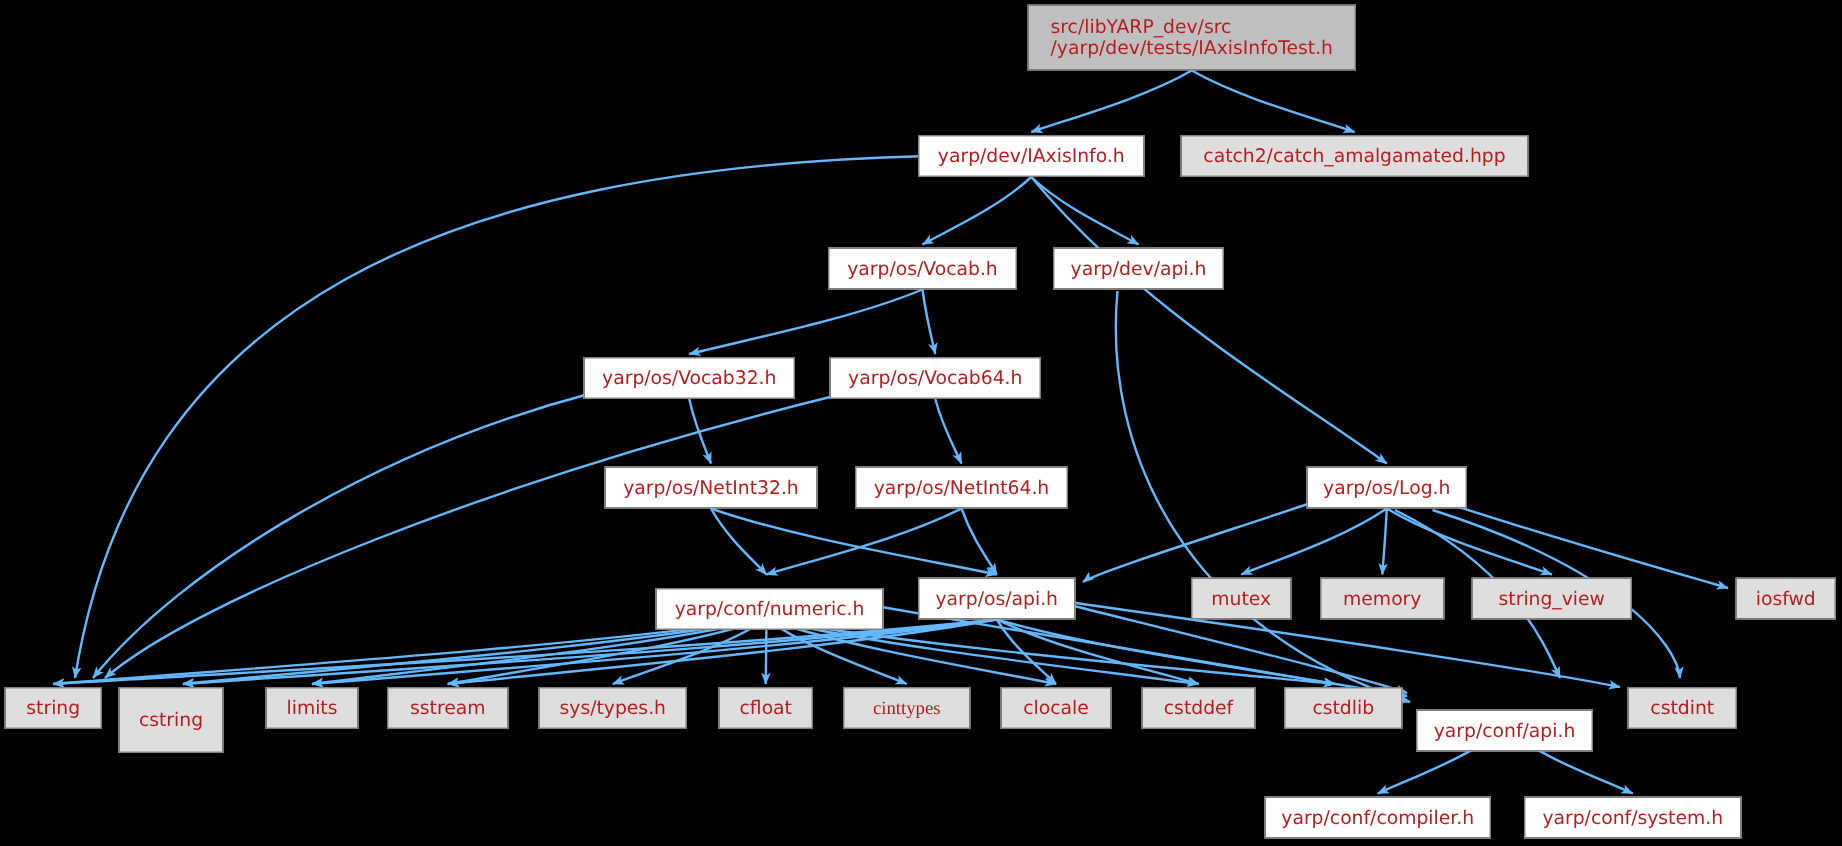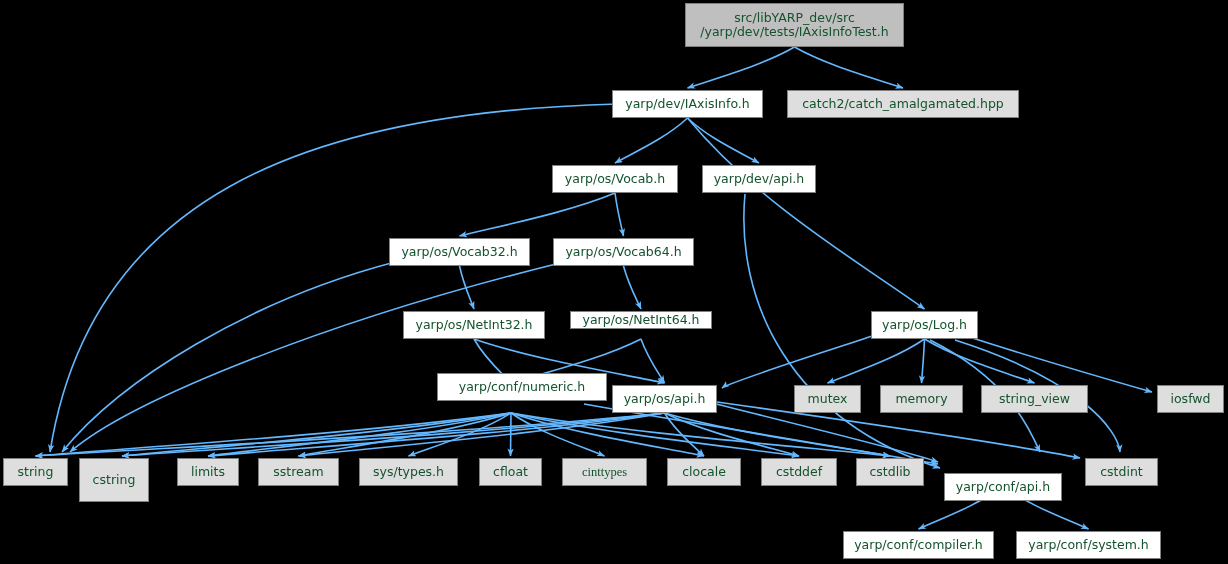--- a/index.html
+++ b/index.html
@@ -1,21 +1,21 @@
 <!DOCTYPE html>
 <html><head>
 <meta charset="utf-8">
 <style>
   html,body{margin:0;padding:0;background:#000;}
   #root{position:relative;width:1228px;height:564px;background:#000;overflow:hidden;
         font-family:"DejaVu Sans","Liberation Sans",sans-serif;}
   svg.edges{position:absolute;left:0;top:0;width:1228px;height:564px;}
   .node{position:absolute;box-sizing:border-box;display:flex;align-items:center;
-        justify-content:center;text-align:center;line-height:1.15;
-        font-size:12.5px;color:#14532d;white-space:pre;}
+        justify-content:center;line-height:1.15;
+        font-size:12.5px;color:#b91c1c;white-space:pre;}
   .node.header{background:#ffffff;border:1px solid #808080;}
   .node.system{background:#dedede;border:1px solid #808080;}
   .node.root{background:#bfbfbf;border:1px solid #808080;}
 </style>
 </head>
 <body>
 
 <div id="root">
   <svg class="edges" viewBox="0 0 1228 564">
     <defs>
@@ -75,36 +75,36 @@
   <div id="node-layer">
       <div class="node root" style="left: 685px; top: 3px; width: 219px; height: 44px;">src/libYARP_dev/src
 /yarp/dev/tests/IAxisInfoTest.h</div>
       <div class="node header" style="left: 612px; top: 90px; width: 151px; height: 28px;">yarp/dev/IAxisInfo.h</div>
       <div class="node system" style="left: 787px; top: 90px; width: 232px; height: 28px;">catch2/catch_amalgamated.hpp</div>
       <div class="node header" style="left: 552px; top: 165px; width: 126px; height: 28px;">yarp/os/Vocab.h</div>
       <div class="node header" style="left: 702px; top: 165px; width: 114px; height: 28px;">yarp/dev/api.h</div>
       <div class="node header" style="left: 389px; top: 238px; width: 141px; height: 28px;">yarp/os/Vocab32.h</div>
       <div class="node header" style="left: 553px; top: 238px; width: 141px; height: 28px;">yarp/os/Vocab64.h</div>
       <div class="node header" style="left: 403px; top: 311px; width: 142px; height: 28px;">yarp/os/NetInt32.h</div>
-      <div class="node header" style="left: 570px; top: 311px; width: 142px; height: 18px;">yarp/os/NetInt64.h</div>
+      <div class="node header" style="left: 570px; top: 311px; width: 142px; height: 28px;">yarp/os/NetInt64.h</div>
       <div class="node header" style="left: 871px; top: 311px; width: 107px; height: 28px;">yarp/os/Log.h</div>
-      <div class="node header" style="left: 437px; top: 373px; width: 170px; height: 28px;">yarp/conf/numeric.h</div>
+      <div class="node header" style="left: 437px; top: 392px; width: 152px; height: 28px;">yarp/conf/numeric.h</div>
       <div class="node header" style="left: 612px; top: 385px; width: 105px; height: 28px;">yarp/os/api.h</div>
       <div class="node system" style="left: 794px; top: 385px; width: 67px; height: 28px;">mutex</div>
       <div class="node system" style="left: 880px; top: 385px; width: 83px; height: 28px;">memory</div>
       <div class="node system" style="left: 981px; top: 385px; width: 107px; height: 28px;">string_view</div>
       <div class="node system" style="left: 1157px; top: 385px; width: 67px; height: 28px;">iosfwd</div>
       <div class="node system" style="left: 3px; top: 458px; width: 65px; height: 28px;">string</div>
       <div class="node system" style="left: 79px; top: 458px; width: 70px; height: 44px;">cstring</div>
       <div class="node system" style="left: 177px; top: 458px; width: 62px; height: 28px;">limits</div>
       <div class="node system" style="left: 258px; top: 458px; width: 81px; height: 28px;">sstream</div>
       <div class="node system" style="left: 359px; top: 458px; width: 99px; height: 28px;">sys/types.h</div>
       <div class="node system" style="left: 479px; top: 458px; width: 63px; height: 28px;">cfloat</div>
       <div class="node system" style="left: 562px; top: 458px; width: 85px; height: 28px; font-family: Liberation Serif, serif;">cinttypes</div>
       <div class="node system" style="left: 667px; top: 458px; width: 74px; height: 28px;">clocale</div>
       <div class="node system" style="left: 761px; top: 458px; width: 76px; height: 28px;">cstddef</div>
-      <div class="node system" style="left: 856px; top: 458px; width: 68px; height: 28px;">cstdlib</div>
+      <div class="node system" style="left: 856px; top: 458px; width: 79px; height: 28px;">cstdlib</div>
       <div class="node header" style="left: 944px; top: 473px; width: 118px; height: 28px;">yarp/conf/api.h</div>
       <div class="node system" style="left: 1085px; top: 458px; width: 73px; height: 28px;">cstdint</div>
       <div class="node header" style="left: 843px; top: 531px; width: 151px; height: 28px;">yarp/conf/compiler.h</div>
       <div class="node header" style="left: 1016px; top: 531px; width: 145px; height: 28px;">yarp/conf/system.h</div>
     </div>
 </div>
 
 </body></html>

